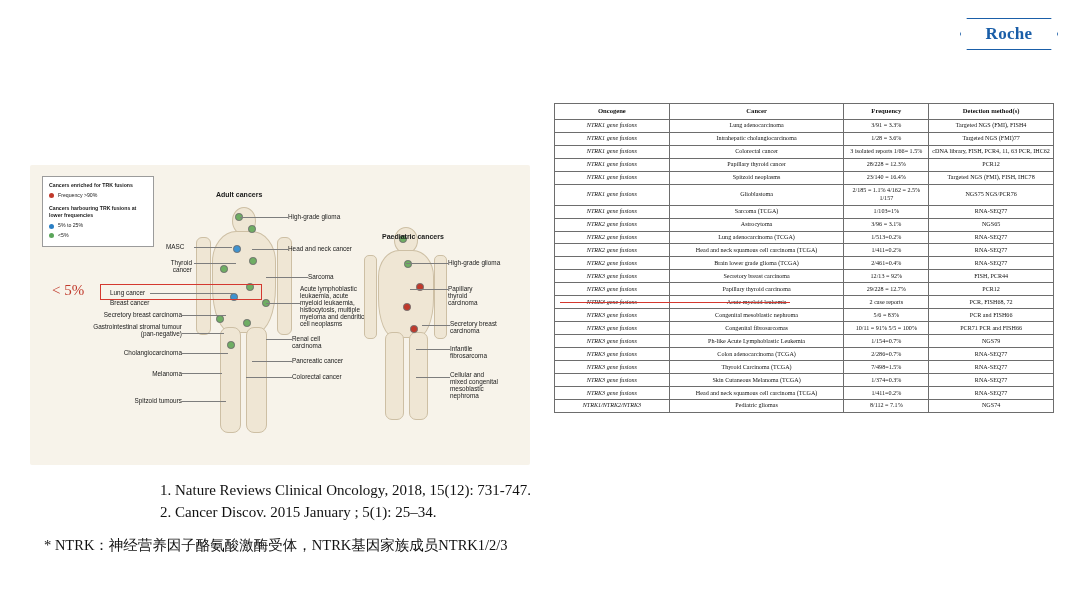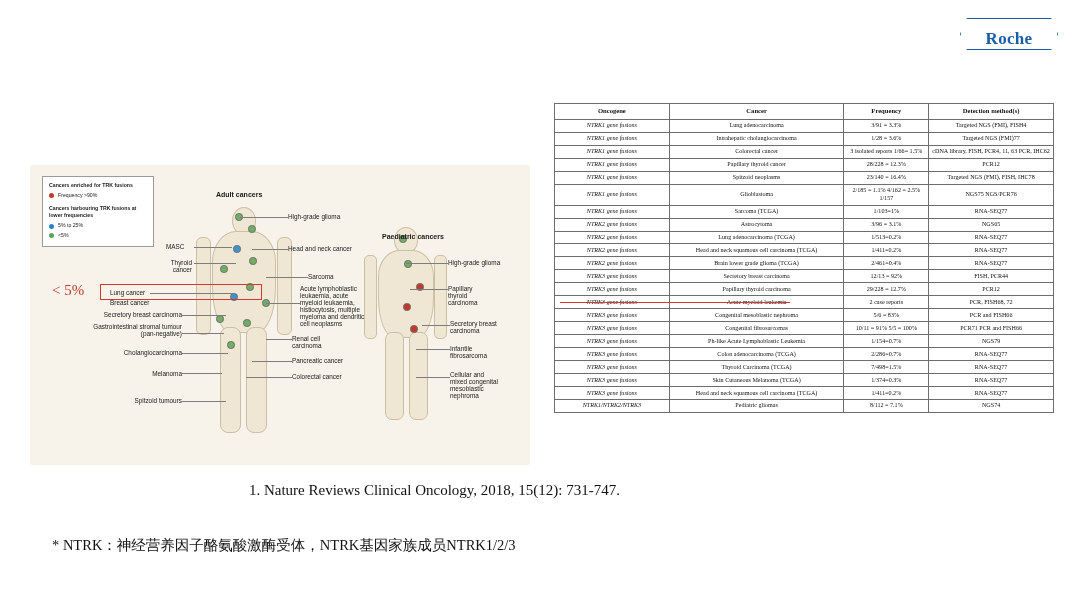--- a/index.html
+++ b/index.html
@@ -10,21 +10,21 @@
     position:relative;
     overflow:hidden;
   }
   .slide{position:absolute;inset:0;}
 
   
   .logo{
     position:absolute;right:22px;top:18px;
     width:96px;height:30px;
     border:1.6px solid #1a5ea8;
-    display:flex;align-items:flex-end;justify-content:center;
+    display:flex;align-items:center;justify-content:center;
     color:#1a5ea8;font-weight:bold;font-size:17px;
     font-family:"Liberation Serif", serif;
     letter-spacing:.3px;
     clip-path: polygon(7% 0, 93% 0, 100% 50%, 93% 100%, 7% 100%, 0 50%);
   }
 
   
   .reviews{
     position:absolute;left:366px;top:110px;
     font-family:"Liberation Serif", serif;
@@ -82,24 +82,24 @@
     left:100px;top:284px;width:160px;height:14px;
   }
   .lt5{
     position:absolute;left:52px;top:282px;
     color:#c0392b;font-size:15px;font-family:"Liberation Serif",serif;
   }
 
   
   .refs{
     position:absolute;left:160px;top:480px;width:460px;
-    font-size:15px;line-height:1.45;color:#111;text-align:right;
+    font-size:15px;line-height:1.45;color:#111;text-align:left;
   }
   .footnote{
-    position:absolute;left:52px;top:536px;
+    position:absolute;left:44px;top:536px;
     font-size:14.5px;color:#111;
   }
 
   
   .tbl-wrap{
     position:absolute;left:554px;top:103px;width:500px;
   }
   table{
     border-collapse:collapse;width:100%;
     font-family:"Liberation Serif", serif;
@@ -238,20 +238,21 @@
       <span class="dot green"></span>
       <span>&lt;5%</span>
     </div>
   </div>
 
   <div class="lung-box"></div>
   <div class="lt5">&lt; 5%</div>
 
   <div class="refs">
     <div>1. Nature Reviews Clinical Oncology, 2018, 15(12): 731-747.</div>
+    <div>2. Cancer Discov. 2015 January ; 5(1): 25–34.</div>
   </div>
 
   <div class="footnote">* NTRK：神经营养因子酪氨酸激酶受体，NTRK基因家族成员NTRK1/2/3</div>
 
   <div class="tbl-wrap">
     <table>
       <thead>
         <tr>
           <th style="width:23%">Oncogene</th>
           <th style="width:35%">Cancer</th>

